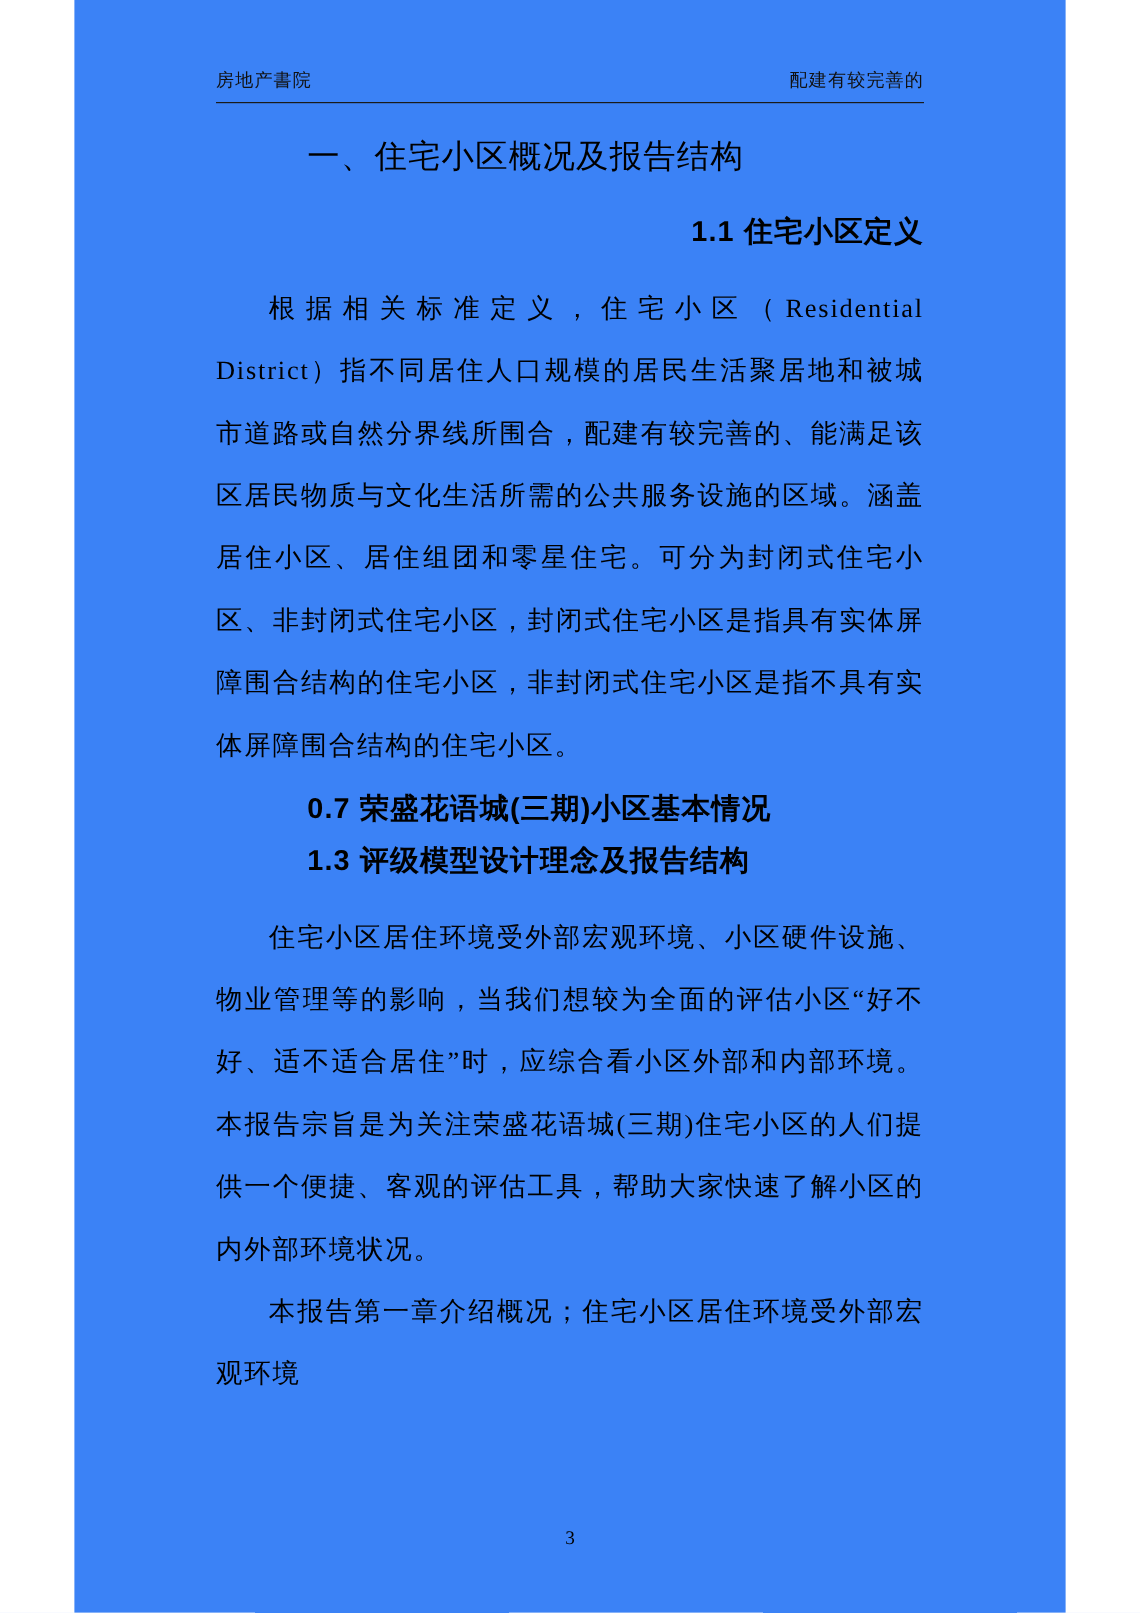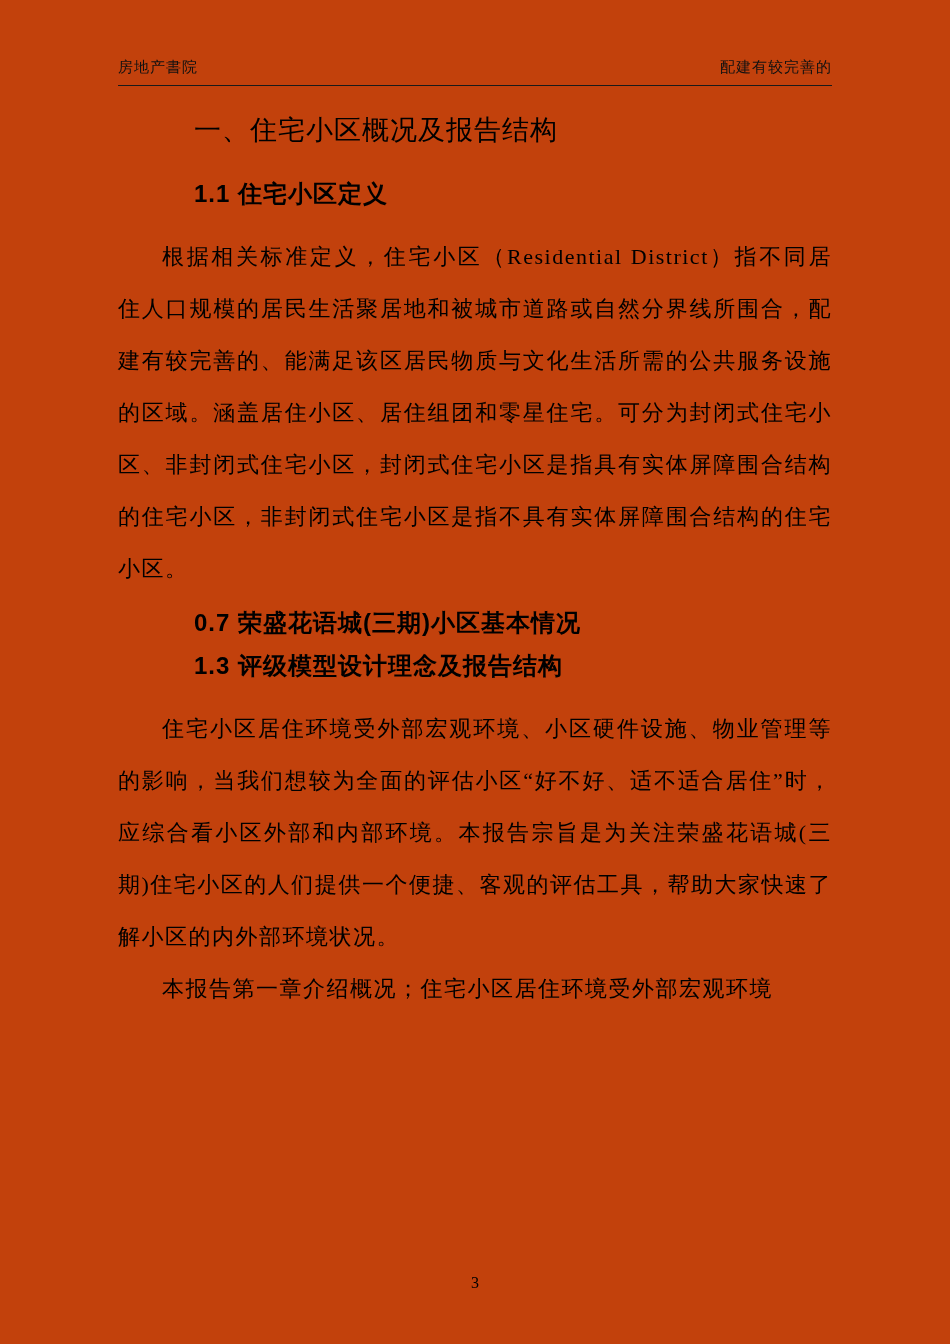--- a/index.html
+++ b/index.html
@@ -1,22 +1,22 @@
 <!DOCTYPE html>
 <html><head>
 <meta charset="utf-8">
 <style>
   * { margin: 0; padding: 0; box-sizing: border-box; }
   html, body { background: #ffffff; }
   .page {
     position: relative;
-    width: 950px;
+    width: 826px;
     height: 1344px;
     margin: 0 auto;
-    background: #c2410c;
+    background: #3b82f6;
     color: #000000;
     font-family: "Liberation Serif", serif;
     overflow: hidden;
   }
   .header {
     margin: 58px 118px 0 118px;
     padding-bottom: 8px;
     border-bottom: 1px solid #1a1a1a;
     display: flex;
     justify-content: space-between;
@@ -38,21 +38,21 @@
     letter-spacing: 1px;
   }
   .section-title {
     padding-left: 76px;
     font-family: "Liberation Sans", sans-serif;
     font-size: 24px;
     font-weight: 700;
     line-height: 1.2;
     letter-spacing: 1px;
   }
-  .st-1 { margin-top: 34px; }
+  .st-1 { margin-top: 34px; text-align: right; }
   .st-2 { margin-top: 14px; }
   .st-3 { margin-top: 14px; }
   .body-para {
     margin-top: 22px;
     font-size: 22px;
     line-height: 52px;
     letter-spacing: 1.5px;
     text-align: justify;
     text-justify: inter-ideograph;
     text-indent: 2em;

